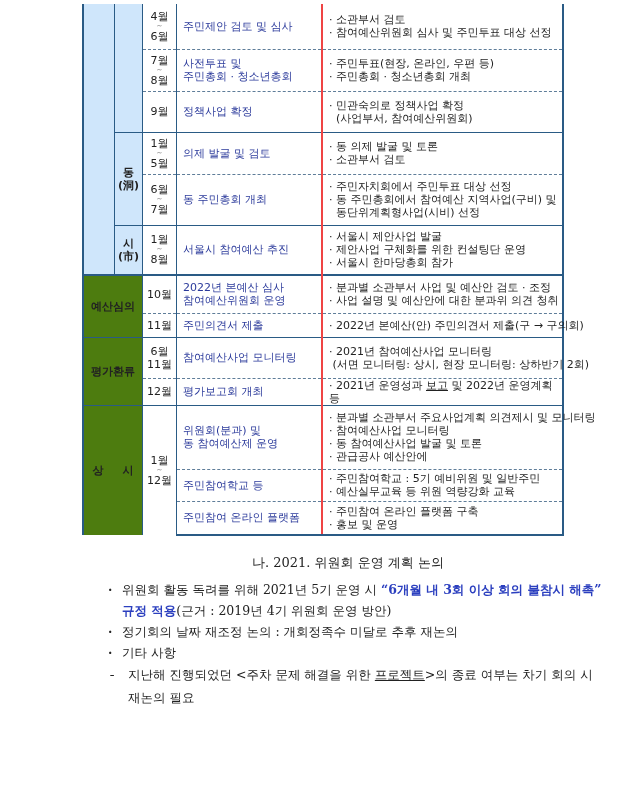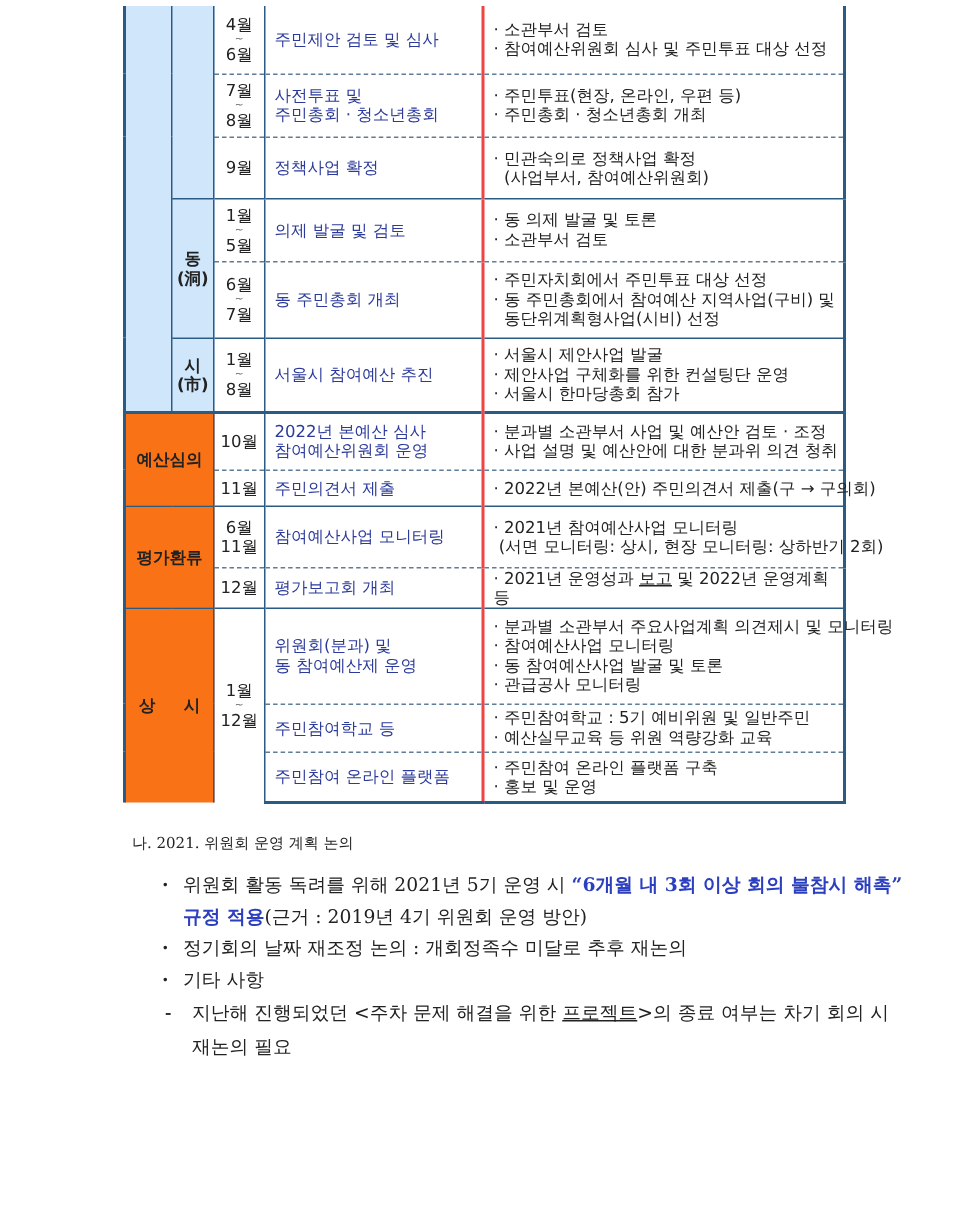--- a/index.html
+++ b/index.html
@@ -3,33 +3,33 @@
 <meta charset="utf-8">
 <style>
   html, body { margin: 0; padding: 0; background: #ffffff; }
   body { width: 640px; height: 806px; position: relative; overflow: hidden;
          font-family: "DejaVu Sans", sans-serif; color: #222; }
   table.plan { position: absolute; left: 82px; top: 4px; width: 482px;
                border-collapse: collapse; table-layout: fixed; }
   table.plan td { padding: 0; vertical-align: middle; font-size: 11px; line-height: 13px; }
   .c-cat { width: 30px; background: #cfe6fb; border-left: 2px solid #2a5b85; border-right: 1px solid #2a5b85; text-align: center; font-weight: bold; font-size: 11px; }
   .c-sub { width: 27px; background: #cfe6fb; border-right: 1px solid #2a5b85; text-align: center; font-weight: bold; font-size: 10px; line-height: 12px; }
-  .c-catwide { background: #f97316; border-left: 2px solid #2a5b85; border-right: 1px solid #2a5b85; text-align: center; font-weight: bold; font-size: 11px; }
+  .c-catwide { background: #4d7c0f; border-left: 2px solid #2a5b85; border-right: 1px solid #2a5b85; text-align: center; font-weight: bold; font-size: 11px; }
   .c-month { width: 33px; text-align: center; border-right: 1px solid #2a5b85; font-size: 11px; line-height: 12px; color: #222; margin-top: 43px; }
   .c-task { width: 138px; padding-left: 6px !important; color: #2b3a9b; border-right: 2px solid #ef4444; font-size: 11.5px; line-height: 14px; }
   .c-desc { padding-left: 6px !important; border-right: 2px solid #2a5b85; font-size: 9.5px; line-height: 12px; color: #222; }
   tr.dash td.c-month, tr.dash td.c-task, tr.dash td.c-desc { border-top: 1px dashed #5f7d99; }
   tr.solid td { border-top: 1px solid #2a5b85; }
   tr.last td { border-bottom: 2px solid #2a5b85; }
   .mo-sep { font-size: 7px; line-height: 7px; color: #666; display: block; }
   .desc-line { display: block; white-space: nowrap; }
   .ul { text-decoration: underline; }
 
   .notes { position: absolute; left: 88px; top: 553px; width: 520px; font-family: "DejaVu Serif", serif; font-size: 12.5px; color: #222; }
-  .notes .h { font-size: 10px; margin: 0 0 6px 0; height: 20px; line-height: 20px; }
+  .notes .h { font-size: 13px; margin: 0 0 6px 0; height: 20px; line-height: 20px; text-align: center; }
   .notes .b { position: relative; padding-left: 16px; line-height: 21px; margin-left: 18px; }
   .notes .b::before { content: "·"; position: absolute; left: 2px; font-weight: bold; }
   .notes .d { position: relative; padding-left: 24px; line-height: 23px; margin-left: 16px; }
   .notes .d .dash { position: absolute; left: 6px; top: 0; }
   .blue { color: #2b3fbf; font-weight: bold; }
 </style>
 </head>
 <body>
 
 <table class="plan">
@@ -148,21 +148,21 @@
     <td class="c-catwide" colspan="2" rowspan="3" style="white-space:pre">상     시</td>
     <td class="c-month" rowspan="3"><span>1월</span><span class="mo-sep">~</span><span>12월</span></td>
     <td class="c-task">
           <span class="desc-line">위원회(분과) 및</span>
           <span class="desc-line">동 참여예산제 운영</span>
         </td>
     <td class="c-desc">
           <span class="desc-line">· 분과별 소관부서 주요사업계획 의견제시 및 모니터링</span>
           <span class="desc-line">· 참여예산사업 모니터링</span>
           <span class="desc-line">· 동 참여예산사업 발굴 및 토론</span>
-          <span class="desc-line">· 관급공사 모니터링</span>
+          <span class="desc-line">· 관급공사 예산안에</span>
         </td>
   </tr>
 
   <tr class="dash" style="height:32px">
     <td class="c-task"><span>주민참여학교 등</span></td>
     <td class="c-desc">
           <span class="desc-line">· 주민참여학교 : 5기 예비위원 및 일반주민</span>
           <span class="desc-line">· 예산실무교육 등 위원 역량강화 교육</span>
         </td>
   </tr>

